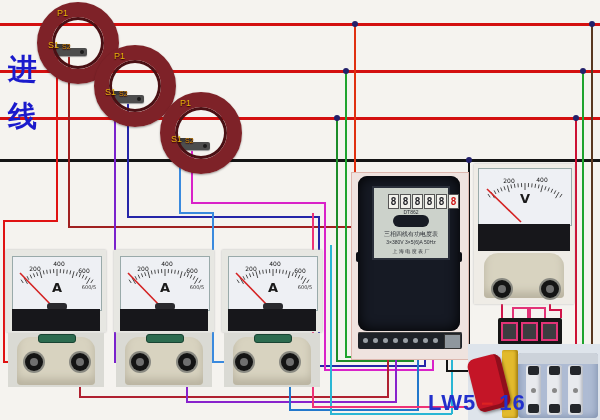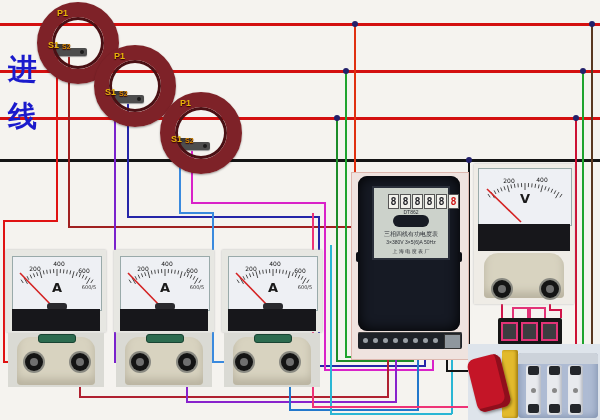--- a/index.html
+++ b/index.html
@@ -6,21 +6,21 @@
   #stage{position:relative;width:600px;height:420px;background:#f5f3ef;overflow:hidden;
          font-family:"Liberation Sans","DejaVu Sans",sans-serif;}
   .w{position:absolute;}
   .lbl{position:absolute;line-height:1;}
   .dot{position:absolute;width:6px;height:6px;border-radius:50%;background:#23206a;}
   .ct-ring{position:absolute;border-radius:50%;border:15px solid #7e2228;
            box-shadow:inset 0 0 0 3px #4a1014, 0 1px 2px rgba(0,0,0,.35);}
   .ct-stem{position:absolute;background:#3a3a3a;}
   .ct-base{position:absolute;background:#4d4d4d;border-radius:2px;box-shadow:0 1px 1px #999;}
   .screw{position:absolute;width:4px;height:4px;border-radius:50%;background:#1b1b1b;}
-  .ct-lbl{position:absolute;color:#e7b30a;font-weight:bold;text-shadow:0 1px 1px #300;}
+  .ct-lbl{position:absolute;color:#e7b30a;font-weight:normal;text-shadow:0 1px 1px #300;}
   .dialcard{position:absolute;background:#e7e7e2;box-shadow:0 0 2px #bbb;}
   .dialface{position:absolute;background:#eef0f4;border:1px solid #9aa;}
   .dialband{position:absolute;background:#17171b;}
   .blockcard{position:absolute;background:#dadad4;}
   .blockbody{position:absolute;background:#d8d3c0;border-radius:14px 14px 4px 4px;
              box-shadow:inset 0 -6px 8px #b9b3a0;}
   .pill{position:absolute;background:#2c6b4f;border-radius:3px;border:1px solid #184332;}
   .post{position:absolute;width:18px;height:18px;border-radius:50%;background:#141414;
         box-shadow:0 0 0 2px #8a8a82;}
   .post:after{content:"";position:absolute;left:5px;top:5px;width:8px;height:8px;border-radius:50%;background:#6f6f6f;}
@@ -398,14 +398,17 @@
   <div class="swcontact" style="left:549px;top:366px;width:11px;height:9px;"></div>
   <div class="swcontact" style="left:570px;top:366px;width:11px;height:9px;"></div>
   <div class="swcontact" style="left:528px;top:404px;width:11px;height:9px;"></div>
   <div class="swcontact" style="left:549px;top:404px;width:11px;height:9px;"></div>
   <div class="swcontact" style="left:570px;top:404px;width:11px;height:9px;"></div>
   <div class="swscrew" style="left:531px;top:388px;"></div>
   <div class="swscrew" style="left:552px;top:388px;"></div>
   <div class="swscrew" style="left:573px;top:388px;"></div>
   <div class="handle" style="left:472px;top:356px;width:34px;height:54px;"></div>
 
+  <div class="lw" style="left:428px;top:388px;">
+    <span>LW5</span><span class="dash">－</span><span>16</span>
+  </div>
 
 </div>
 
 </body></html>

